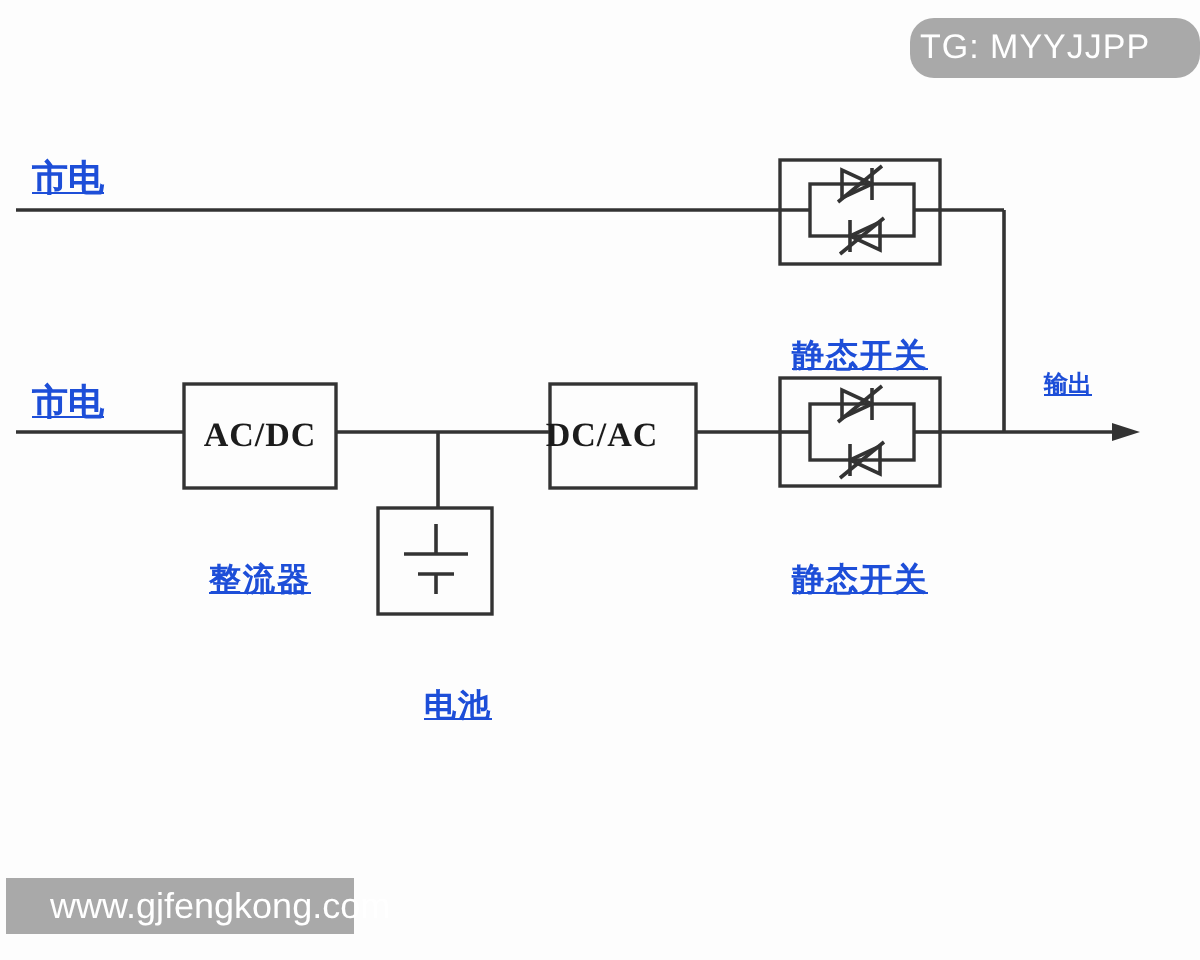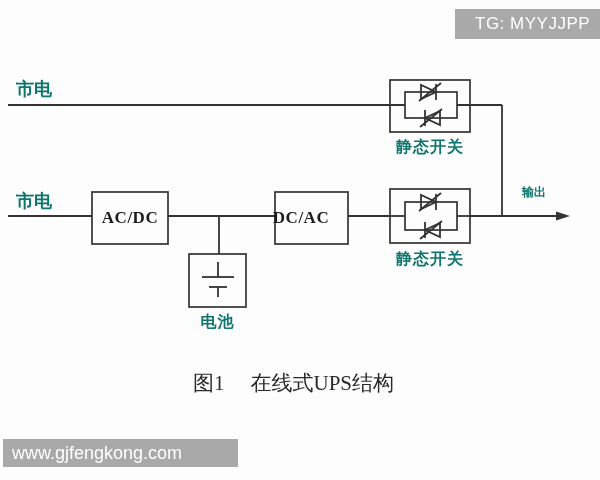--- a/index.html
+++ b/index.html
@@ -12,41 +12,42 @@
   .stage { position: relative; width: 600px; height: 480px; }
 
   .wm {
     position: absolute;
     background: #a9a9a9;
     color: #ffffff;
     font-family: "Liberation Sans", "DejaVu Sans", sans-serif;
     display: flex; align-items: center;
     box-sizing: border-box;
   }
-  .wm-tr { left: 455px; top: 9px; width: 145px; height: 30px; font-size: 17px; padding-left: 20px; letter-spacing: 0.5px; }
-  .wm-bl { left: 3px; top: 439px; width: 235px; height: 28px; font-size: 18px; padding-left: 9px; }
+  .wm-tr { left: 455px; top: 9px; width: 145px; height: 30px; font-size: 17px; padding-left: 5px; letter-spacing: 0.5px; border-radius: 12px; }
+  .wm-bl { left: 3px; top: 439px; width: 174px; height: 28px; font-size: 18px; padding-left: 22px; }
 
   svg.circuit { position: absolute; left: 0; top: 0; }
 
   .lbl {
     position: absolute;
-    color: #0f766e;
+    color: #1d4ed8;
     font-weight: bold;
     text-align: center;
     line-height: 1.1;
     white-space: nowrap;
+    text-decoration: underline;
   }
   .mains { font-size: 18px; }
   .box-text {
     position: absolute;
     display: flex; align-items: center; justify-content: center;
     color: #1c1c1c; font-weight: bold; font-size: 17px;
     letter-spacing: 0.5px;
   }
-  .caption-sub { font-size: 16px; letter-spacing: 1px; }
+  .caption-sub { font-size: 16px; letter-spacing: 1px; margin-top: 32px; }
   .out-lbl { font-size: 12px; }
 
   .fig-caption {
     position: absolute; left: 193px; top: 369px;
     display: flex; gap: 26px;
     color: #2a2a2a; font-size: 21px;
     font-family: "Liberation Serif", "DejaVu Serif", serif;
   }
 </style>
 </head>
@@ -131,30 +132,27 @@
       <polygon points="556,211.5 556,220.5 570,216" fill="#333333" stroke="none"></polygon>
     </g>
   </svg>
 
   <div class="lbl mains" style="left:16px; top:80px;">市电</div>
 
   <div class="lbl mains" style="left:16px; top:192px;">市电</div>
 
   <div class="box-text" style="left:92px; top:192px; width:76px; height:52px;text-align:right;">AC/DC</div>
 
+  <div class="lbl caption-sub" style="left:92px; top:250px; width:76px;">整流器</div>
 
   <div class="box-text" style="left:275px; top:192px; width:52px; height:52px;">DC/AC</div>
 
 
-  <div class="lbl caption-sub" style="left:189px; top:313px; width:57px;">电池</div>
+  <div class="lbl caption-sub" style="left:189px; top:313px; width:57px;text-align:right;">电池</div>
 
   <div class="lbl caption-sub" style="left:385px; top:138px; width:90px;">静态开关</div>
 
   <div class="lbl caption-sub" style="left:385px; top:250px; width:90px;">静态开关</div>
 
   <div class="lbl out-lbl" style="left:506px; top:186px; width:56px;">输出</div>
 
-  <div class="fig-caption">
-    <span>图1</span>
-    <span>在线式UPS结构</span>
-  </div>
 
 </div>
 
 </body></html>

